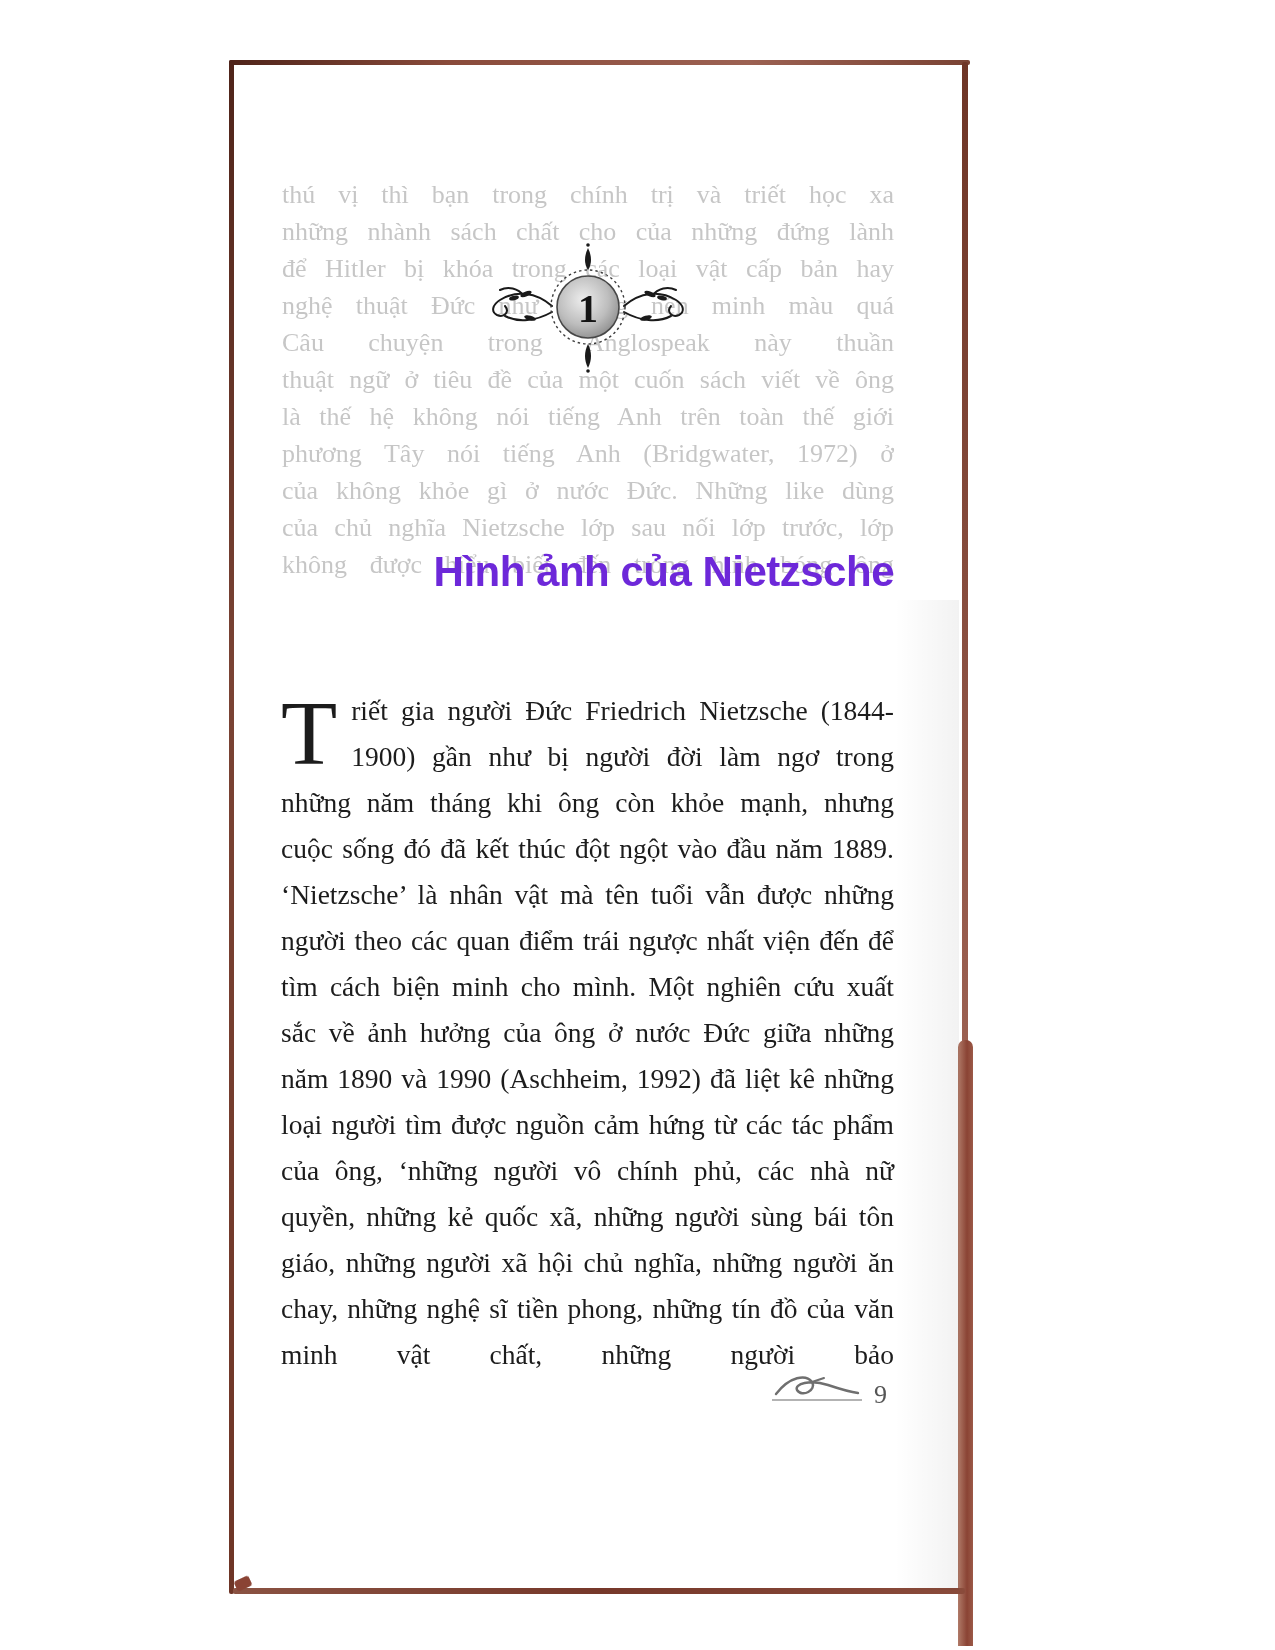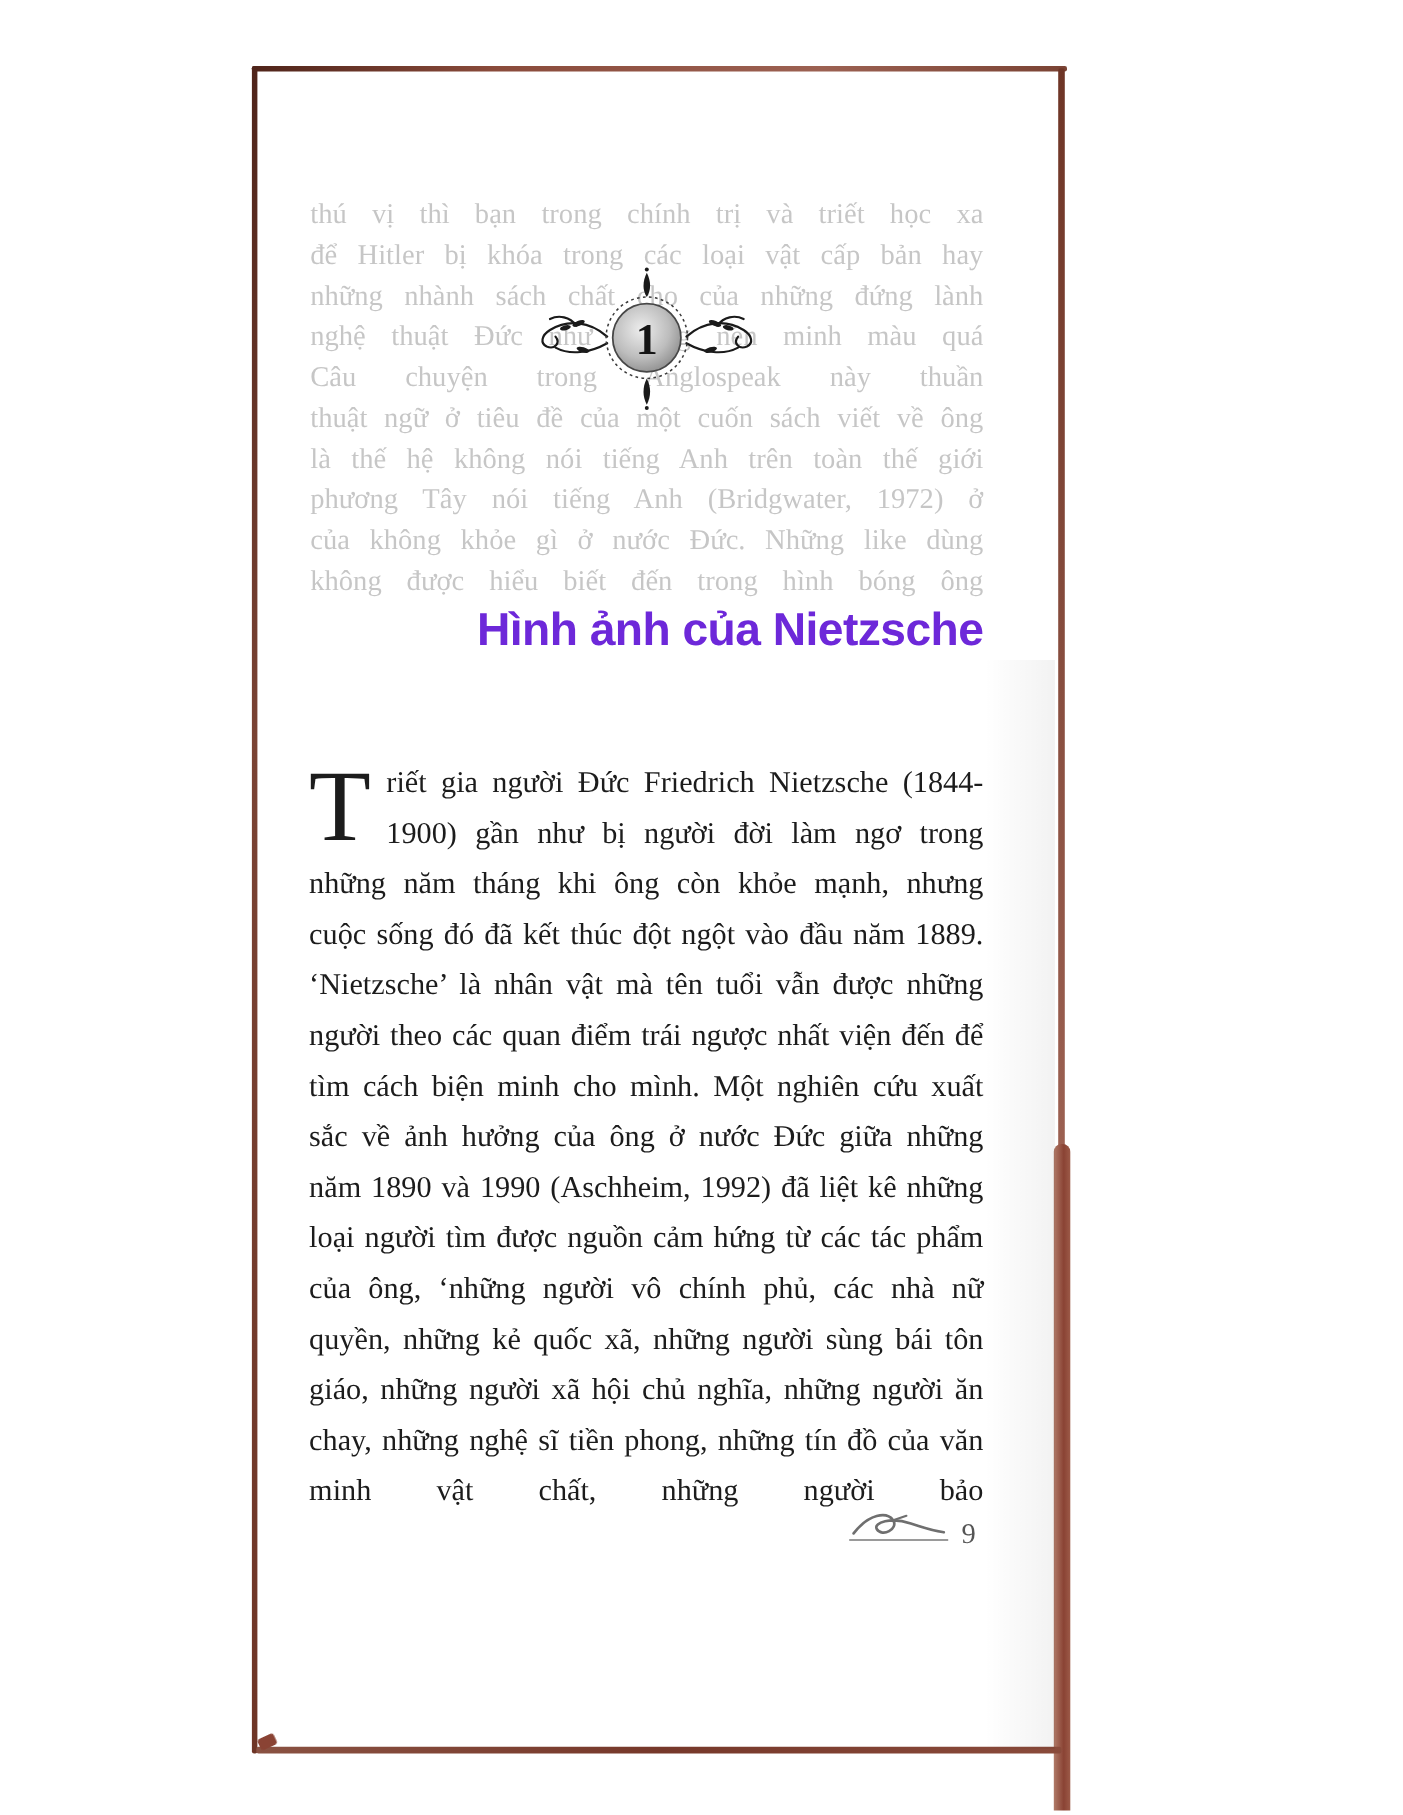--- a/index.html
+++ b/index.html
@@ -134,28 +134,29 @@
   <div class="page-edge" id="edge-top"></div>
   <div class="page-edge" id="edge-left"></div>
   <div class="page-edge" id="edge-right-top"></div>
   <div class="page-edge" id="edge-right-bottom"></div>
   <div class="page-edge" id="edge-bottom"></div>
   <div class="page-edge" id="edge-corner-bl"></div>
   <div id="curl-shadow"></div>
 
   <div id="bleedthrough">
     <div class="bleed-line">thú vị thì bạn trong chính trị và triết học xa</div>
+    <div class="bleed-line">những nhành sách chất cho của những đứng lành</div>
     <div class="bleed-line">để Hitler bị khóa trong các loại vật cấp bản hay</div>
-    <div class="bleed-line">những nhành sách chất cho của những đứng lành</div>
     <div class="bleed-line">nghệ thuật Đức như những nền minh màu quá</div>
     <div class="bleed-line">Câu chuyện trong Anglospeak này thuần</div>
     <div class="bleed-line">thuật ngữ ở tiêu đề của một cuốn sách viết về ông</div>
     <div class="bleed-line">là thế hệ không nói tiếng Anh trên toàn thế giới</div>
     <div class="bleed-line">phương Tây nói tiếng Anh (Bridgwater, 1972) ở</div>
     <div class="bleed-line">của không khỏe gì ở nước Đức. Những like dùng</div>
+    <div class="bleed-line">của chủ nghĩa Nietzsche lớp sau nối lớp trước, lớp</div>
     <div class="bleed-line">không được hiểu biết đến trong hình bóng ông</div>
   </div>
 
   <div id="ornament">
     <svg width="220" height="132" viewBox="0 0 220 132">
       <defs>
         <radialGradient id="medallion" cx="42%" cy="38%" r="75%">
           <stop offset="0%" stop-color="#ededed"></stop>
           <stop offset="55%" stop-color="#bdbdbd"></stop>
           <stop offset="90%" stop-color="#8c8c8c"></stop>

